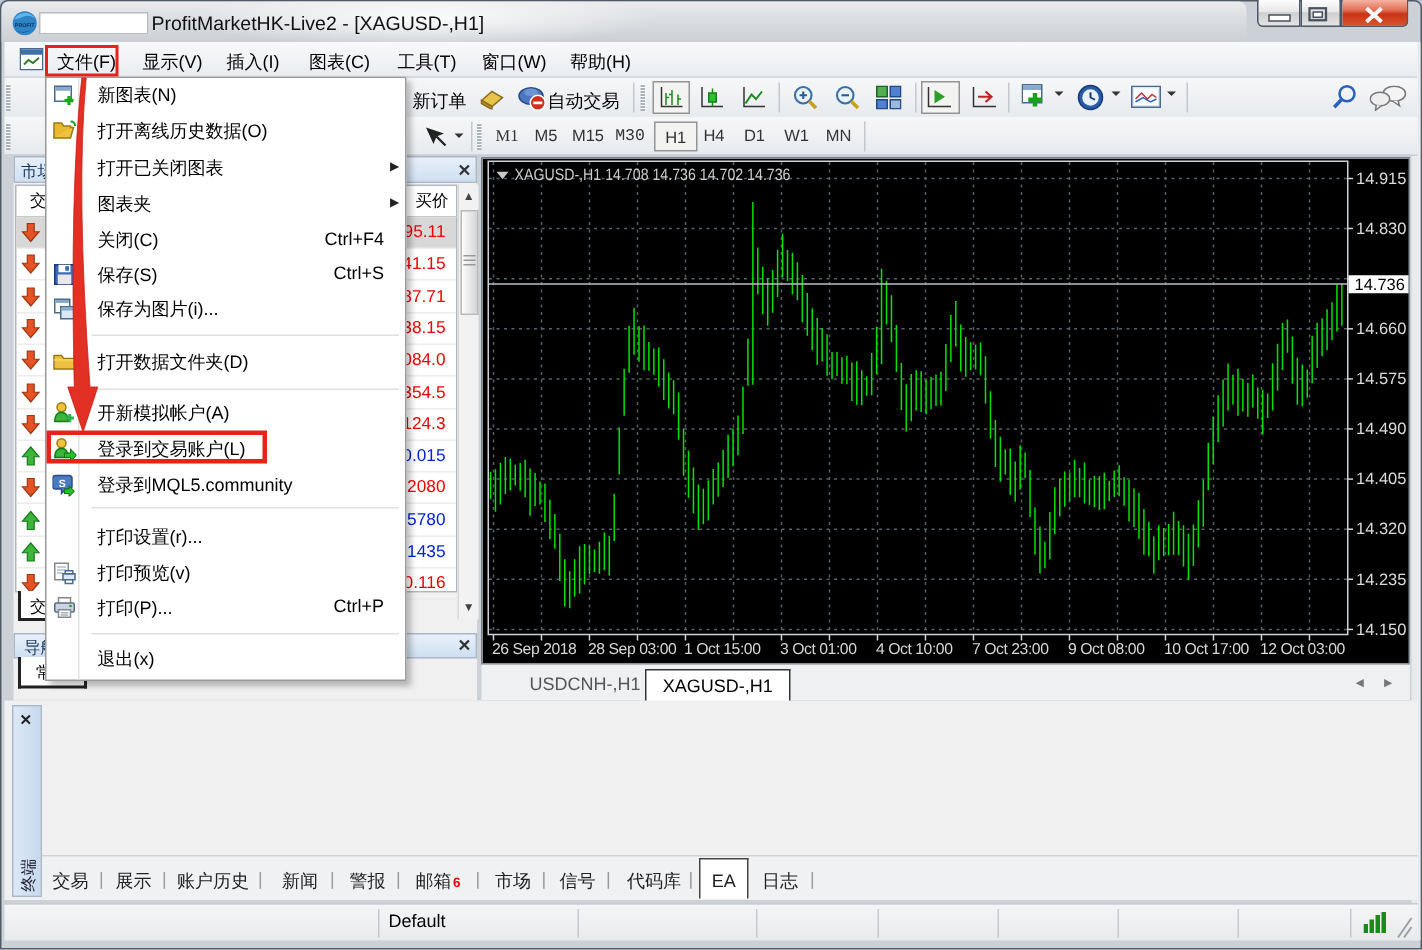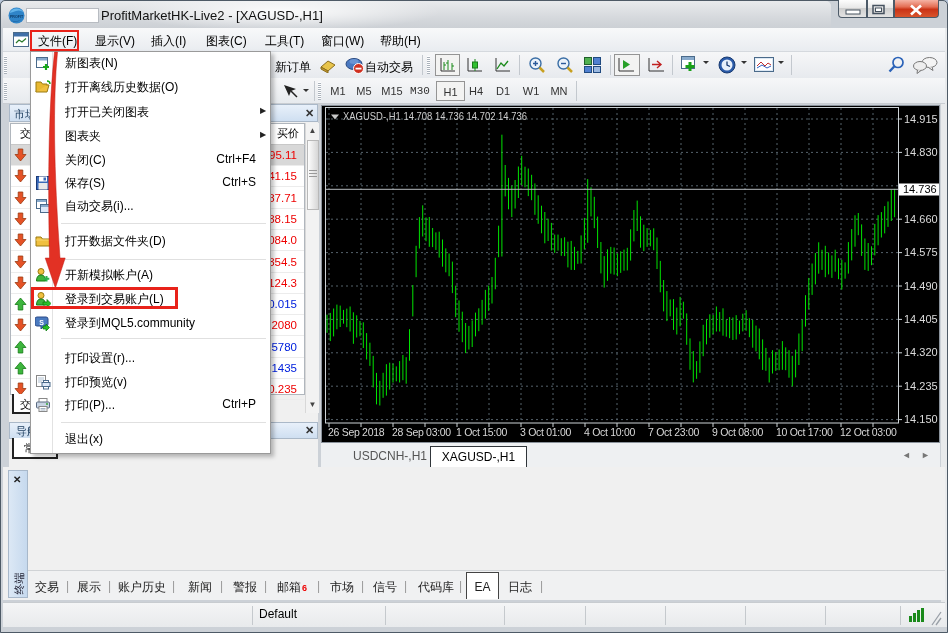--- a/index.html
+++ b/index.html
@@ -205,21 +205,21 @@
 </div>
 <div id="tb2">
  <div class="grip" style="left:1px;top:4px;height:18px;"></div>
  <svg class="abs" style="left:279px;top:5px" width="17" height="15">
       <path d="M2 2 l5 11 l2 -5 l5 -2 Z" fill="#222"></path>
       <path d="M9 8 l6 6" stroke="#222" stroke-width="1.5"></path>
     </svg>
  <div class="abs" style="left:300px;top:11px;width:0;height:0;border:3.5px solid transparent;border-top-color:#333;"></div>
  <div class="tsep" style="left:311px;top:3px;height:20px;"></div>
  <div class="grip" style="left:315px;top:4px;height:18px;"></div>
- <div class="tfbtn" style="left:324px;width:22px;">M1</div>
+ <div class="tfbtn" style="left:324px;width:22px;font-family:Liberation Serif, serif;">M1</div>
  <div class="tfbtn" style="left:350px;width:22px;">M5</div>
  <div class="tfbtn" style="left:376px;width:26px;">M15</div>
  <div class="tfbtn" style="left:404px;width:26px;font-family:Liberation Mono, monospace;">M30</div>
  <div class="tfbtn" id="h1btn" style="left:433px;width:29px;">H1</div>
  <div class="tfbtn" style="left:462px;width:22px;">H4</div>
  <div class="tfbtn" style="left:489px;width:22px;">D1</div>
  <div class="tfbtn" style="left:516px;width:24px;">W1</div>
  <div class="tfbtn" style="left:543px;width:26px;">MN</div>
  <div class="tsep" style="left:573px;top:3px;height:20px;"></div>
 </div>
@@ -295,21 +295,21 @@
       <div class="mwrow" style="top:234.0px;">
         <svg class="arr" width="13" height="14" viewBox="0 0 13 14">
           <path d="M4.2 13 h4.6 V7.5 h3.2 L6.5 1 L1 7.5 h3.2 z" fill="#3db53d" stroke="#157a15" stroke-width="0.8"></path>
         </svg>
         <span class="mwprice" style="color:#0020dd">1435</span>
       </div>
       <div class="mwrow" style="top:255.3px;">
         <svg class="arr" width="13" height="14" viewBox="0 0 13 14">
           <path d="M4.2 1 h4.6 v5.5 h3.2 L6.5 13 L1 6.5 h3.2 z" fill="#e55226" stroke="#9a3a10" stroke-width="0.8"></path>
         </svg>
-        <span class="mwprice" style="color:#ee0000">0.235</span>
+        <span class="mwprice" style="color:#ee0000">0.116</span>
       </div>
  </div>
  <div id="mwscroll">
   <div class="abs" style="left:0px;top:0px;width:13px;height:16px;font-size:8px;text-align:center;color:#444;line-height:16px;">▲</div>
   <div class="abs" style="left:1px;top:17px;width:12px;height:70px;background:linear-gradient(90deg,#fdfdfd,#d6d6d6);border:1px solid #b8b8b8;"></div>
       <div class="abs" style="left:3px;top:47px;width:8px;height:1px;background:#999;box-shadow:0 3px #999,0 6px #999;"></div>
   <div class="abs" style="left:0px;top:274px;width:13px;height:16px;font-size:8px;text-align:center;color:#444;line-height:16px;">▼</div>
  </div>
  <div id="mwtab">交易品种</div>
 </div>
@@ -493,21 +493,21 @@
     <div class="mi" style="top:99.5px">关闭(C)</div>
     <div class="msc" style="top:99.5px;right:14px">Ctrl+F4</div>
     <div class="mi" style="top:123.0px">保存(S)</div>
     <div class="msc" style="top:123.0px;right:14px">Ctrl+S</div>
     <svg class="micon" width="16" height="16" style="top:123.0px">
       <rect x="1.5" y="1.5" width="13" height="13" fill="#3a6ab8" stroke="#1a3a78"></rect>
       <rect x="4" y="1.5" width="8" height="5" fill="#fff"></rect>
       <rect x="8.5" y="2.5" width="2.5" height="3" fill="#3a6ab8"></rect>
       <rect x="3.5" y="8" width="9" height="6.5" fill="#e8e8e8"></rect>
     </svg>
-    <div class="mi" style="top:146.0px">自动交易(i)...</div>
+    <div class="mi" style="top:146.0px">保存为图片(i)...</div>
     <svg class="micon" width="16" height="16" style="top:146.0px">
       <rect x="1.5" y="1.5" width="10" height="9" fill="#fff" stroke="#4a6a8a"></rect>
       <rect x="2" y="2" width="9" height="2" fill="#88aacc"></rect>
       <rect x="5.5" y="6.5" width="9" height="8" fill="#dce8f8" stroke="#4a6a8a"></rect>
       <rect x="6" y="7" width="8" height="2" fill="#88aacc"></rect>
     </svg>
     <div class="mi" style="top:181.0px">打开数据文件夹(D)</div>
     <svg class="micon" width="16" height="16" style="top:181.0px">
       <path d="M1 13 V4 H6 L7.5 6 H15 V13 Z" fill="#f0c040" stroke="#9a7a10"></path>
       <path d="M1 7 H15" stroke="#f8d870"></path>

